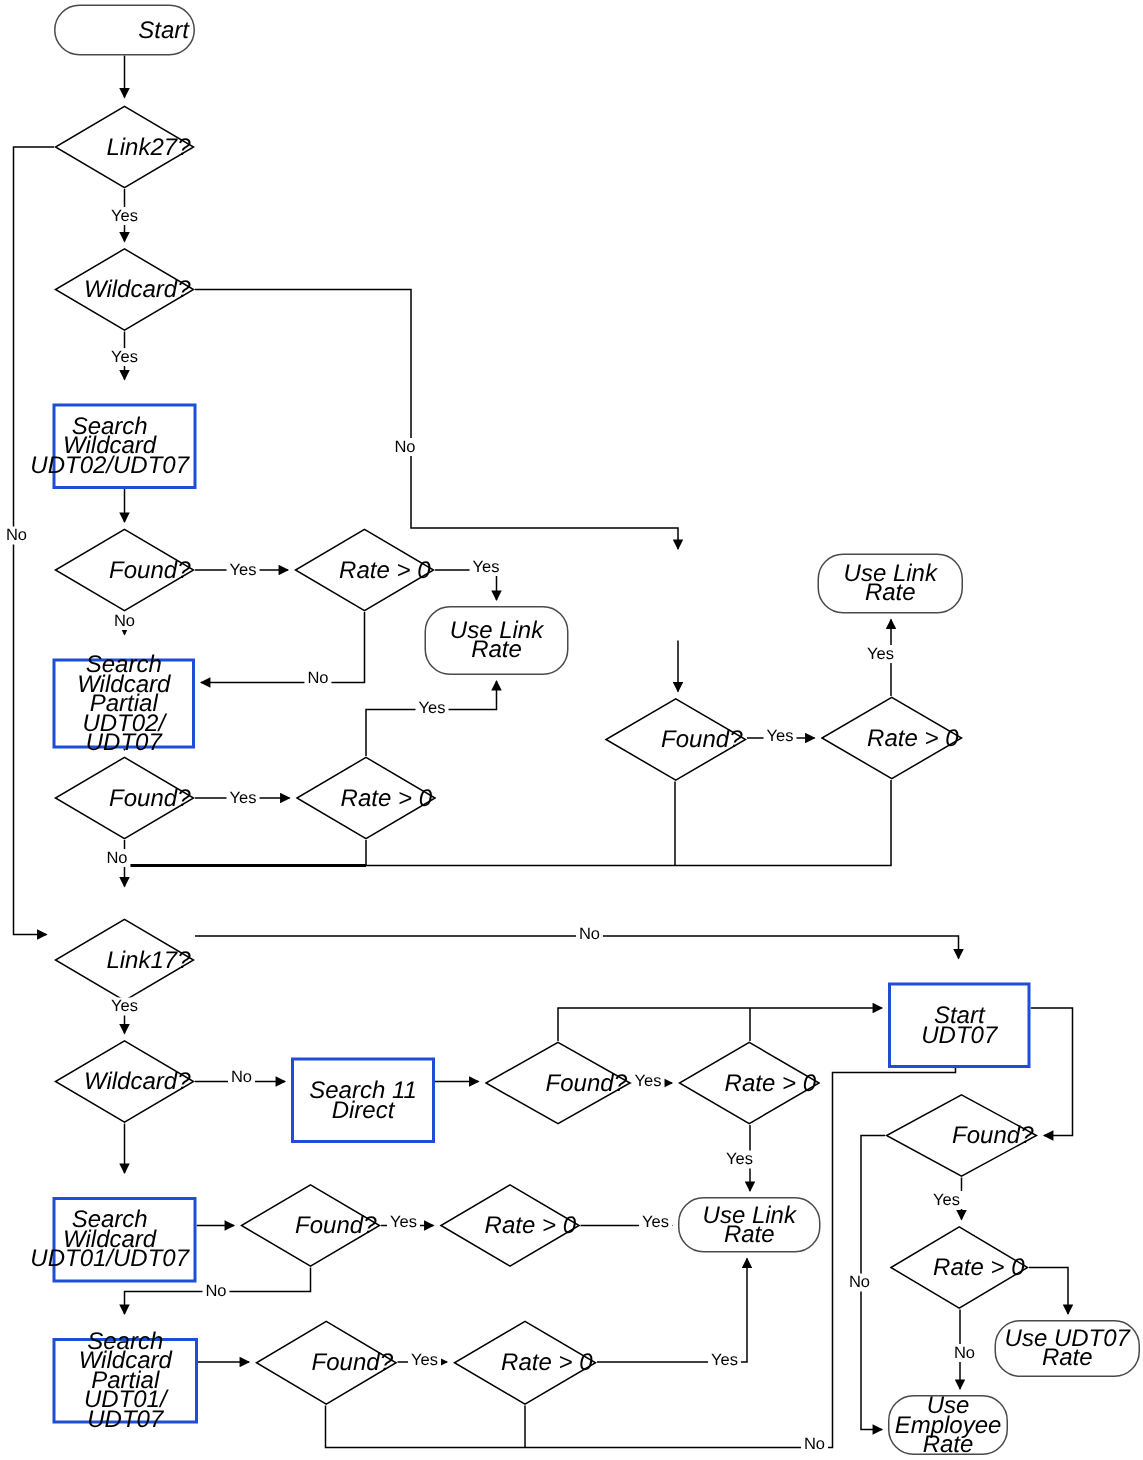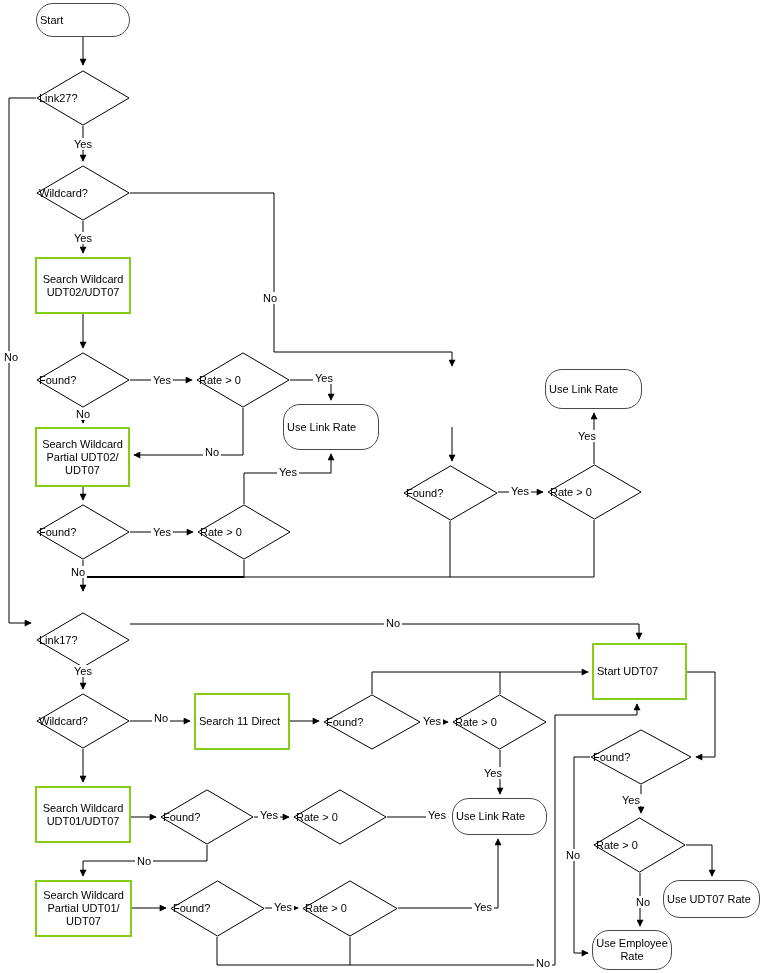--- a/index.html
+++ b/index.html
@@ -3,24 +3,24 @@
 <meta charset="utf-8">
 <style>
   html,body { margin:0; padding:0; background:#fff; }
   #canvas {
     position:relative; width:762px; height:973px; background:#fff;
     font-family:"Liberation Sans", sans-serif; color:#000; overflow:hidden;
   }
   #edges { position:absolute; left:0; top:0; z-index:1; }
   .node {
     position:absolute; z-index:2; box-sizing:border-box;
-    display:flex; align-items:center; justify-content:flex-start;
-    text-align:center; font-size:11px; line-height:13px;
-  }
-  .process   { background:#fff; border:2px solid #84cc16; }
+    display:flex; align-items:center; justify-content:flex-end;
+    text-align:center; font-size:16px; line-height:13px;font-style:italic;
+  }
+  .process   { background:#fff; border:2px solid #1d4ed8;margin-top:12px; }
   .terminator{ background:#fff; border:1.5px solid #4a4a4a; border-radius:17px; }
   .decision  { background:transparent; }
   .decision .dshape {
     position:absolute; left:0; top:0; width:100%; height:100%;
   }
   .decision .ntext { position:relative; z-index:1; }
   .ntext { padding:0 3px; }
   .elabel {
     position:absolute; z-index:3; font-size:11px; line-height:12px;
     background:#fff; padding:0 2px; white-space:nowrap;

